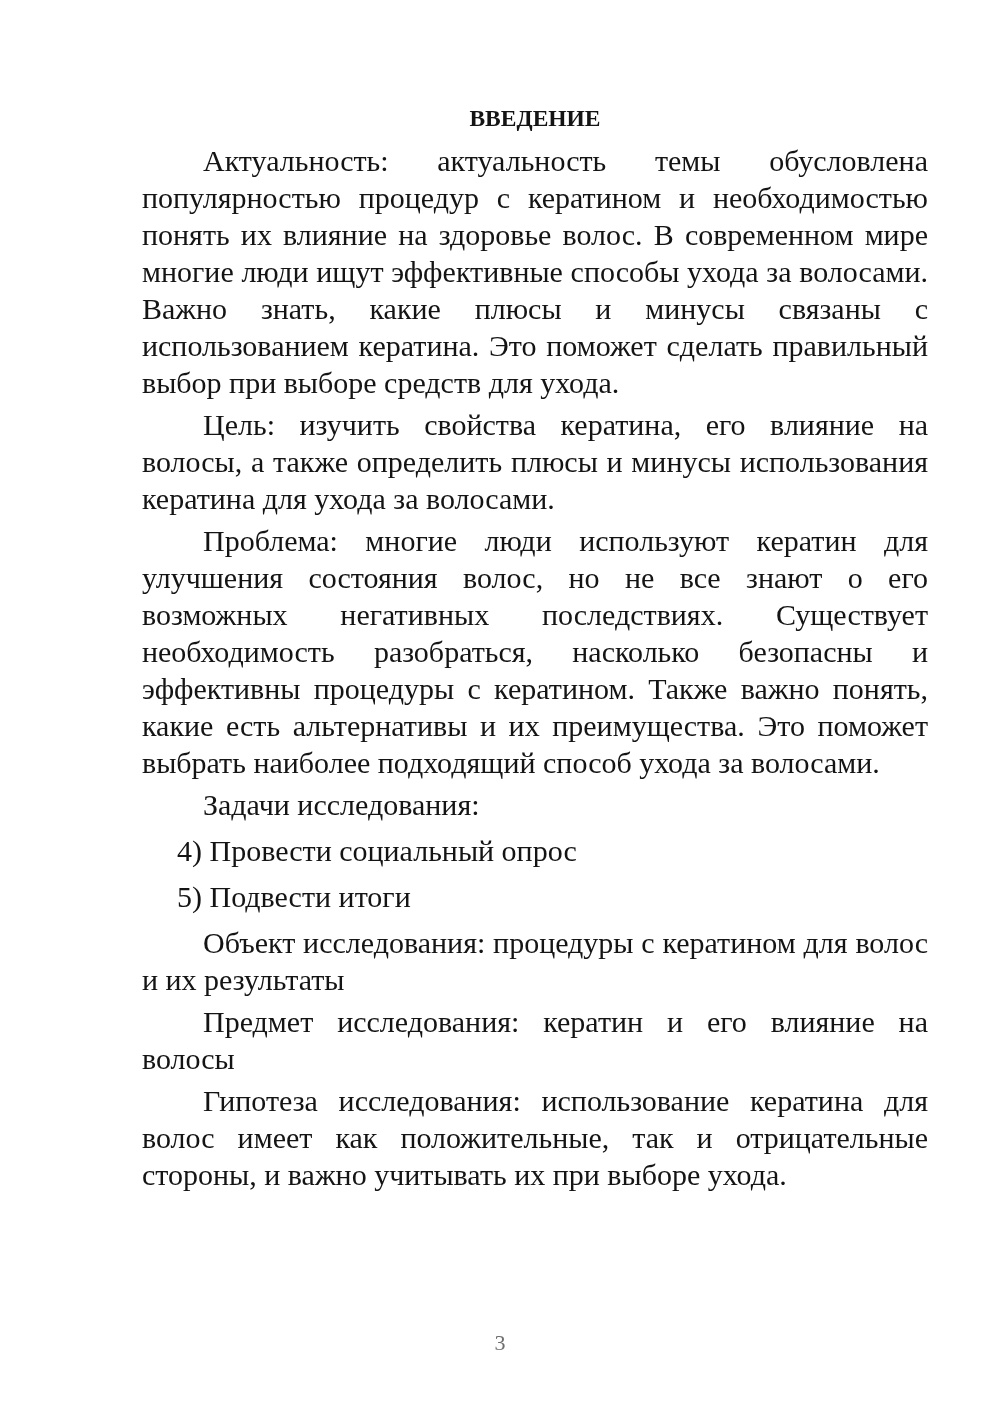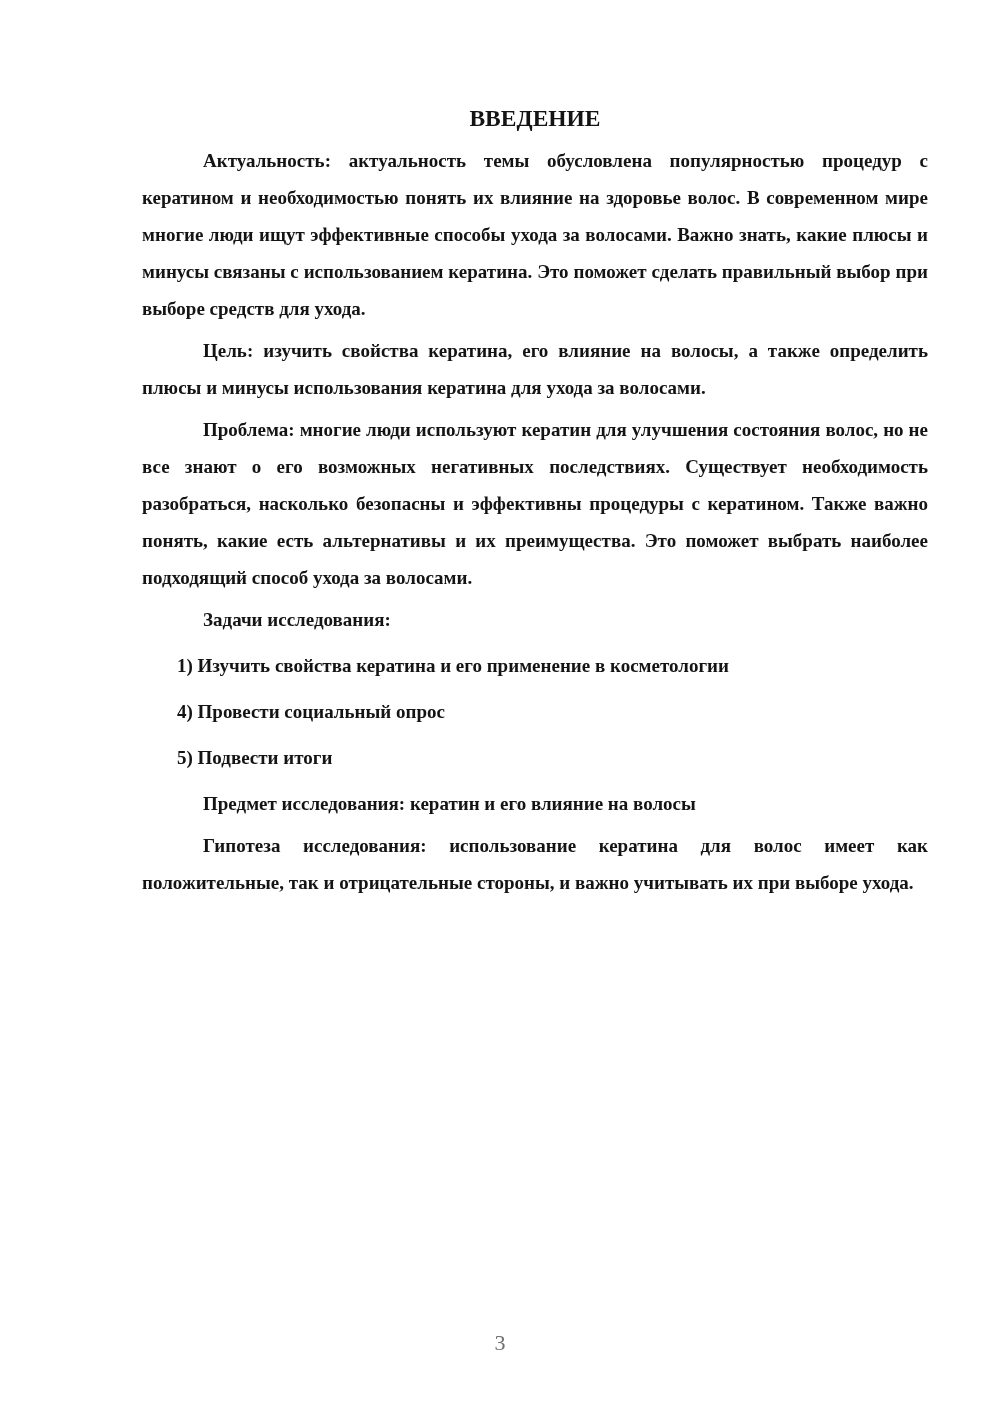--- a/index.html
+++ b/index.html
@@ -20,26 +20,25 @@
   }
   .title {
     font-size: 23.5px;
     line-height: 37px;
     font-weight: bold;
     text-align: center;
     margin: 0 0 0 0;
     color: #141414;
   }
   p.body {
-    font-size: 19px;
+    font-size: 30px;
     line-height: 37px;
     text-align: justify;
     margin: 5px 0;
     color: #141414;
-    font-weight: bold;
   }
   p.body.indent { text-indent: 61px; }
   p.body.list   { text-indent: 35px; margin: 9px 0; }
   .page-number {
     position: absolute;
     top: 1328px;
     left: 0;
     width: 100%;
     text-align: center;
     font-size: 22px;
@@ -55,28 +54,28 @@
     <h1 class="title">ВВЕДЕНИЕ</h1>
 
     <p class="body indent">Актуальность: актуальность темы обусловлена популярностью процедур с кератином и необходимостью понять их влияние на здоровье волос. В современном мире многие люди ищут эффективные способы ухода за волосами. Важно знать, какие плюсы и минусы связаны с использованием кератина. Это поможет сделать правильный выбор при выборе средств для ухода.</p>
 
     <p class="body indent">Цель: изучить свойства кератина, его влияние на волосы, а также определить плюсы и минусы использования кератина для ухода за волосами.</p>
 
     <p class="body indent">Проблема: многие люди используют кератин для улучшения состояния волос, но не все знают о его возможных негативных последствиях. Существует необходимость разобраться, насколько безопасны и эффективны процедуры с кератином. Также важно понять, какие есть альтернативы и их преимущества. Это поможет выбрать наиболее подходящий способ ухода за волосами.</p>
 
     <p class="body indent">Задачи исследования:</p>
 
-    <p class="body list">1) Изучить свойства кератина и его применение в косметологии</p>
 
 
 
     <p class="body list">4) Провести социальный опрос</p>
 
     <p class="body list">5) Подвести итоги</p>
 
+    <p class="body indent">Объект исследования: процедуры с кератином для волос и их результаты</p>
 
     <p class="body indent">Предмет исследования: кератин и его влияние на волосы</p>
 
     <p class="body indent">Гипотеза исследования: использование кератина для волос имеет как положительные, так и отрицательные стороны, и важно учитывать их при выборе ухода.</p>
 
   </div>
 
   <div class="page-number">3</div>
 </div>
 

